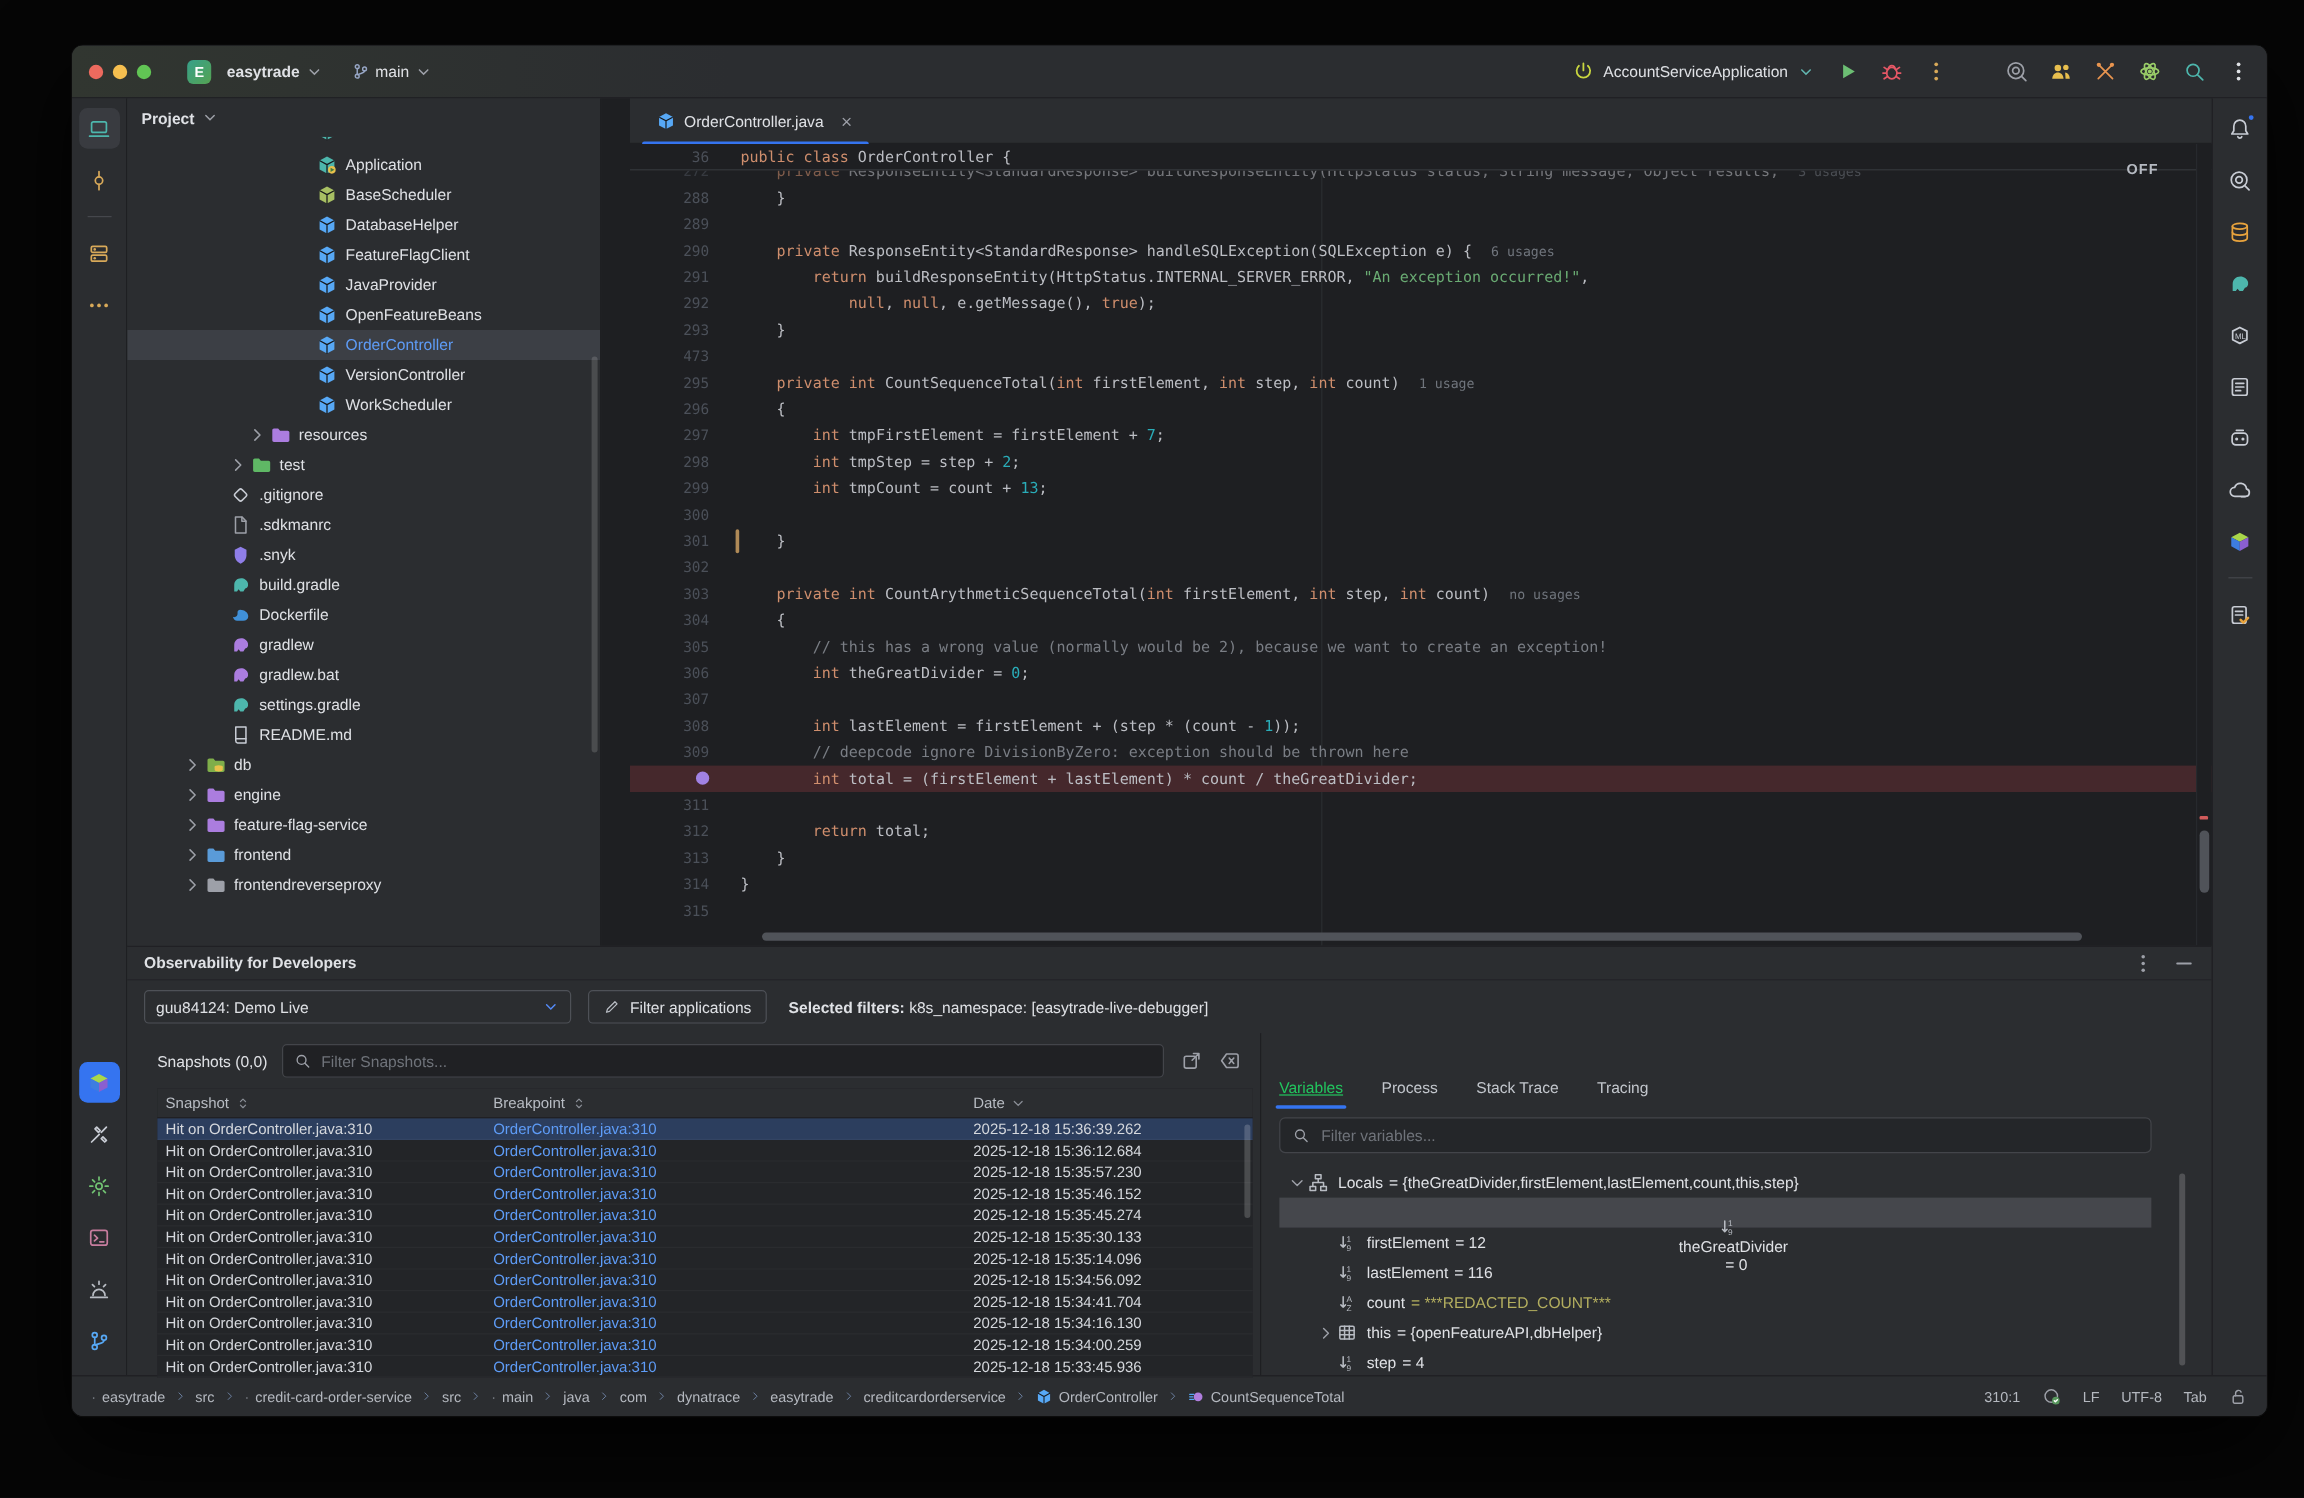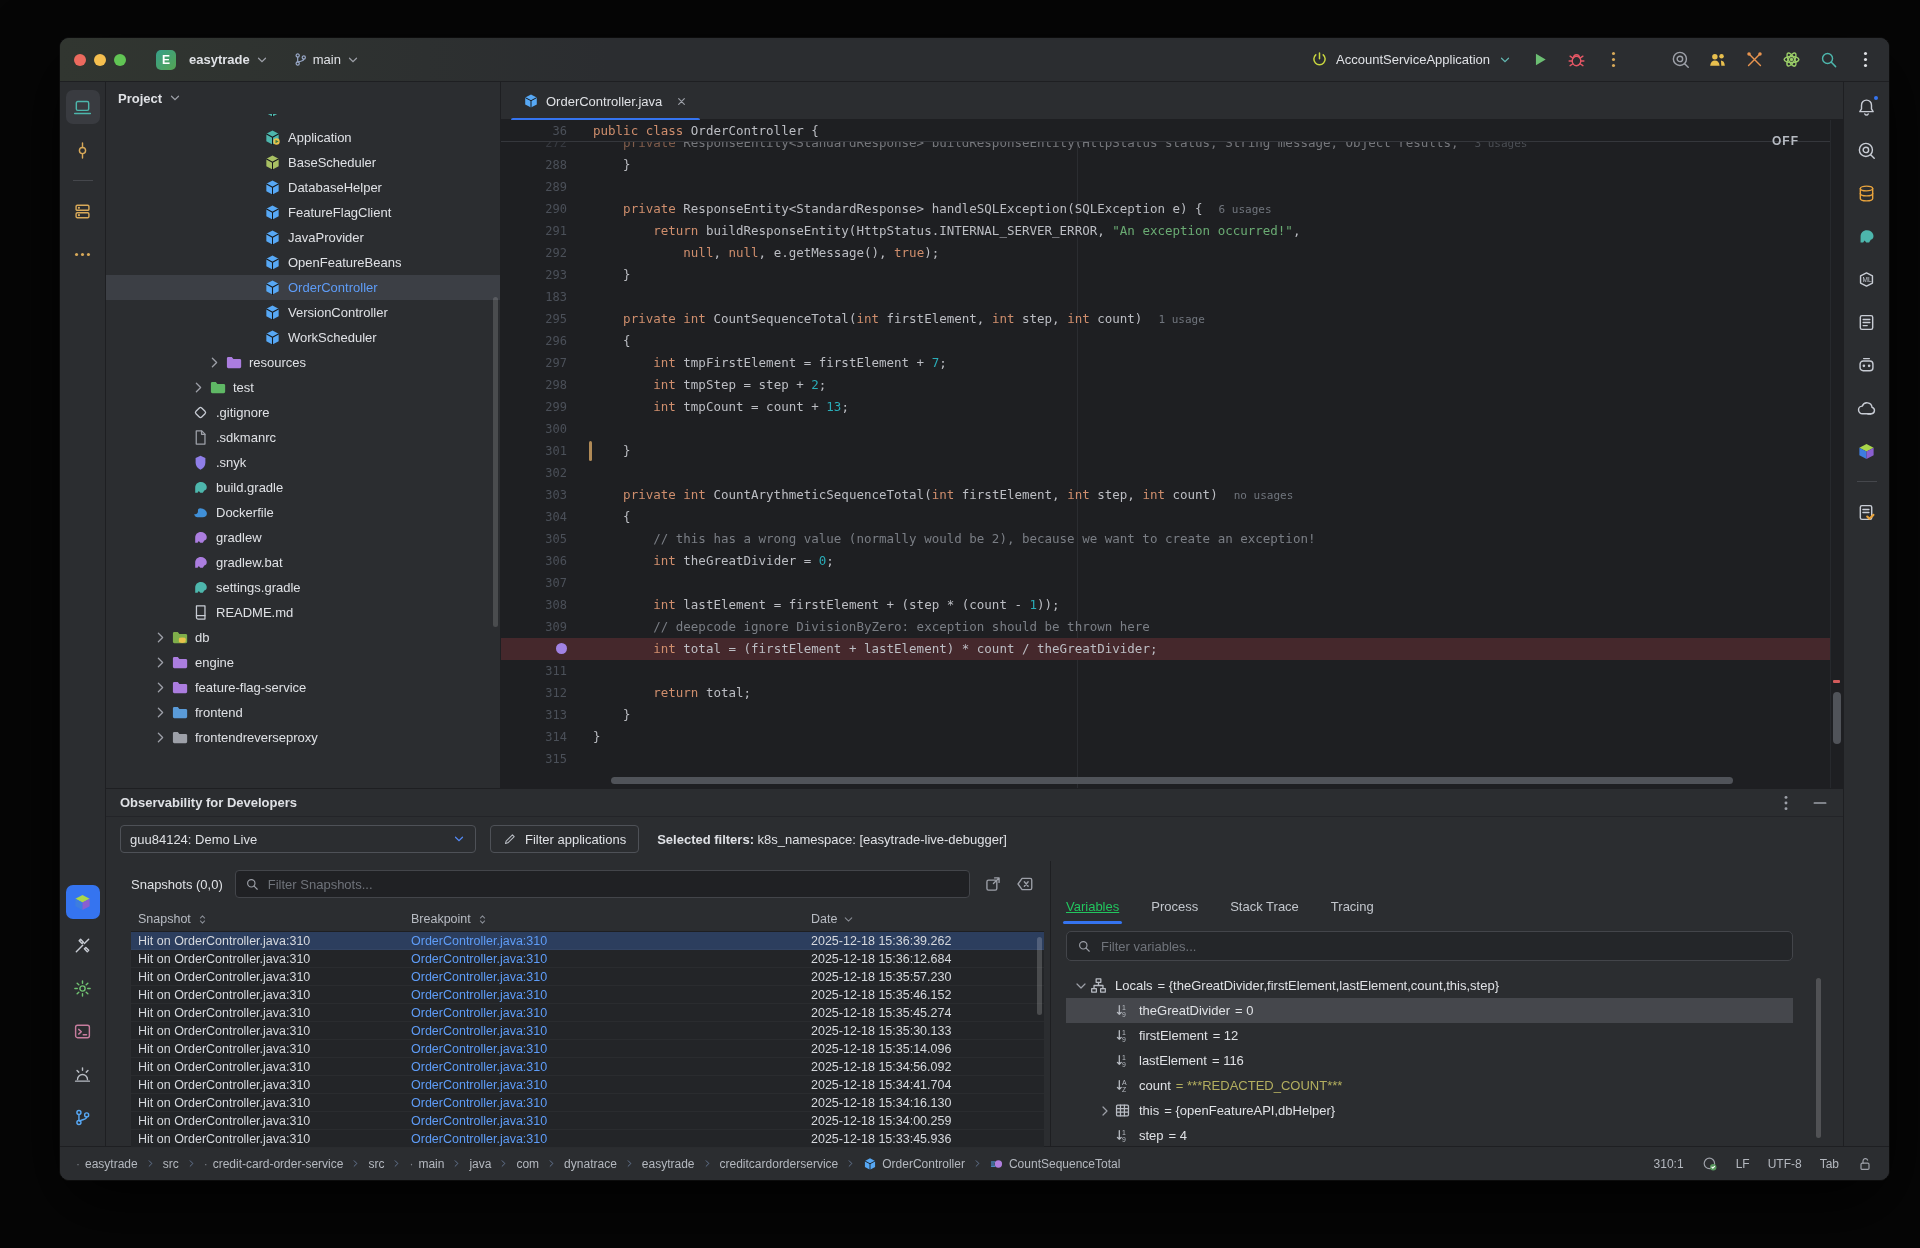--- a/index.html
+++ b/index.html
@@ -49,21 +49,21 @@
   .trow{height:25px;display:flex;align-items:center;color:#dfe1e5;}
   .trow.partial{height:11px;overflow:hidden;align-items:flex-start;}
   .trow.partial>*{transform:translateY(-13px);}
   .trow.sel{background:#3c3f45;}
   .trow.sel .tlabel{color:#5e9cf7;}
   .chev{width:17px;height:17px;color:#9da0a8;flex:none;margin-right:2px;}
   .ticon{width:17px;height:17px;margin-right:7px;flex:none;}
   .pscroll{position:absolute;right:2px;top:215px;width:5px;height:330px;border-radius:3px;background:rgba(255,255,255,.15);}
 
   
-  .ecol{flex:1;background:#1e1f22;display:flex;flex-direction:column;position:relative;min-width:0;}
+  .ecol{flex:1;background:#1e1f22;display:flex;flex-direction:column;position:relative;min-width:0;padding-left:24px;}
   .tabbar{height:38px;flex:none;display:flex;background:#2b2d30;border-bottom:1px solid #1e1f22;padding-left:10px;}
   .tab{height:38px;display:flex;align-items:center;gap:7px;padding:0 12px;position:relative;font-size:13px;color:#dfe1e5;}
   .tab::after{content:"";position:absolute;left:0;right:0;bottom:-1px;height:3px;background:#3574f0;border-radius:2px 2px 0 0;}
   .ticn{width:16px;height:16px;color:#57a8f5;}
   .tclose{width:13px;height:13px;color:#9da0a8;margin-left:6px;}
   .off{position:absolute;top:52px;right:44px;color:#b6bac2;font-size:12px;font-weight:700;letter-spacing:1px;z-index:8;}
   .codearea{flex:1;position:relative;font-family:"DejaVu Sans Mono","Liberation Mono",monospace;font-size:12.5px;overflow:hidden;}
   .guide{position:absolute;top:0;bottom:0;left:576px;width:1px;background:#2b2d31;}
   .sticky{height:22px;display:flex;line-height:22px;white-space:pre;border-bottom:1px solid #35373c;background:#1e1f22;position:relative;z-index:3;}
   .clipped{height:12px;overflow:hidden;opacity:.55;}
@@ -120,21 +120,21 @@
   .varscol{flex:1;display:flex;flex-direction:column;padding:0 50px 0 15px;position:relative;min-width:0;}
   .vtabs{height:36px;flex:none;display:flex;align-items:center;gap:32px;font-size:13px;color:#c2c6cc;}
   .vtab{height:36px;display:flex;align-items:center;position:relative;}
   .vtab.act{color:#22c55e;text-decoration:underline;}
   .vtab.act::after{content:"";position:absolute;left:-3px;right:-3px;bottom:0;height:3px;border-radius:2px;background:#3574f0;}
   .vfilter{height:30px;margin-top:7px;flex:none;border:1px solid #43454a;border-radius:5px;background:#242629;display:flex;align-items:center;padding:0 10px;gap:8px;}
   .vfilter .sicn{width:14px;height:14px;color:#9da0a8;flex:none;}
   .vfilter input{flex:1;background:transparent;border:none;outline:none;color:#dfe1e5;font-size:13px;font-family:"Liberation Sans",sans-serif;}
   .vtree{flex:1;margin-top:12px;font-size:13px;overflow:hidden;}
   .vrow{height:25px;display:flex;align-items:center;color:#dfe1e5;padding-left:6px;}
-  .vrow.sel{background:#45474c;}
+  .vrow.sel{background:#45474c;flex-direction:column;}
   .vrow.ind{padding-left:30px;}
   .vex{width:18px;height:16px;color:#9da0a8;flex:none;display:flex;align-items:center;}
   .vicon{width:17px;height:17px;color:#b8bcc3;margin-right:8px;flex:none;}
   .vval{margin-left:5px;}
   .vvscroll{position:absolute;right:22px;top:90px;width:5px;height:160px;border-radius:3px;background:rgba(255,255,255,.18);}
 
   
   .statusbar{height:34px;flex:none;display:flex;align-items:center;background:#2b2d30;border-top:1px solid #1e1f22;padding:0 16px;font-size:12px;color:#b4b8bf;}
   .bcrumbs{display:flex;align-items:center;gap:7px;flex:1;min-width:0;overflow:hidden;white-space:nowrap;}
   .bitem{display:flex;align-items:center;gap:5px;flex:none;}
@@ -634,21 +634,21 @@
             <div class="clipped" id="clipped-line">
                 <div class="cl"><span class="gut">272</span><span class="ct"><span class="t-kw">    private</span><span class="t-pl"> ResponseEntity&lt;StandardResponse&gt; buildResponseEntity(HttpStatus status, String message, Object results,</span><span class="inlay">3 usages</span></span></div>
               </div>
             <div id="code-lines">
                 <div class="cl"><span class="gut">288</span><span class="ct"><span class="t-pl">    }</span></span></div>
                 <div class="cl"><span class="gut">289</span><span class="ct"></span></div>
                 <div class="cl"><span class="gut">290</span><span class="ct"><span class="t-kw">    private</span><span class="t-pl"> ResponseEntity&lt;StandardResponse&gt; handleSQLException(SQLException e) {</span><span class="inlay">6 usages</span></span></div>
                 <div class="cl"><span class="gut">291</span><span class="ct"><span class="t-kw">        return</span><span class="t-pl"> buildResponseEntity(HttpStatus.INTERNAL_SERVER_ERROR, </span><span class="t-str">"An exception occurred!"</span><span class="t-pl">,</span></span></div>
                 <div class="cl"><span class="gut">292</span><span class="ct"><span class="t-pl">            </span><span class="t-kw">null</span><span class="t-pl">, </span><span class="t-kw">null</span><span class="t-pl">, e.getMessage(), </span><span class="t-kw">true</span><span class="t-pl">);</span></span></div>
                 <div class="cl"><span class="gut">293</span><span class="ct"><span class="t-pl">    }</span></span></div>
-                <div class="cl"><span class="gut">183</span><span class="ct"></span></div>
+                <div class="cl"><span class="gut">473</span><span class="ct"></span></div>
                 <div class="cl"><span class="gut">295</span><span class="ct"><span class="t-kw">    private int</span><span class="t-pl"> CountSequenceTotal(</span><span class="t-kw">int</span><span class="t-pl"> firstElement, </span><span class="t-kw">int</span><span class="t-pl"> step, </span><span class="t-kw">int</span><span class="t-pl"> count)</span><span class="inlay">1 usage</span></span></div>
                 <div class="cl"><span class="gut">296</span><span class="ct"><span class="t-pl">    {</span></span></div>
                 <div class="cl"><span class="gut">297</span><span class="ct"><span class="t-kw">        int</span><span class="t-pl"> tmpFirstElement = firstElement + </span><span class="t-num">7</span><span class="t-pl">;</span></span></div>
                 <div class="cl"><span class="gut">298</span><span class="ct"><span class="t-kw">        int</span><span class="t-pl"> tmpStep = step + </span><span class="t-num">2</span><span class="t-pl">;</span></span></div>
                 <div class="cl"><span class="gut">299</span><span class="ct"><span class="t-kw">        int</span><span class="t-pl"> tmpCount = count + </span><span class="t-num">13</span><span class="t-pl">;</span></span></div>
                 <div class="cl"><span class="gut">300</span><span class="ct"></span></div>
                 <div class="cl"><span class="gut">301</span><span class="ct"><span class="t-pl">    }</span></span><span class="gmark"></span></div>
                 <div class="cl"><span class="gut">302</span><span class="ct"></span></div>
                 <div class="cl"><span class="gut">303</span><span class="ct"><span class="t-kw">    private int</span><span class="t-pl"> CountArythmeticSequenceTotal(</span><span class="t-kw">int</span><span class="t-pl"> firstElement, </span><span class="t-kw">int</span><span class="t-pl"> step, </span><span class="t-kw">int</span><span class="t-pl"> count)</span><span class="inlay">no usages</span></span></div>
                 <div class="cl"><span class="gut">304</span><span class="ct"><span class="t-pl">    {</span></span></div>

